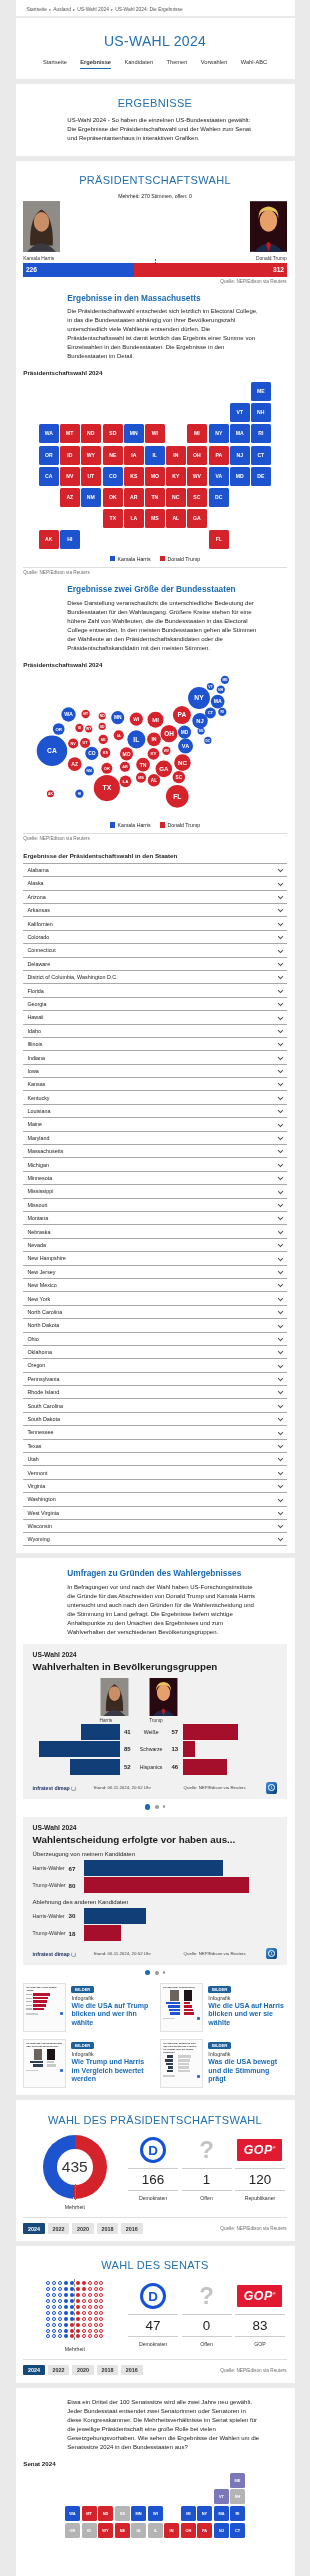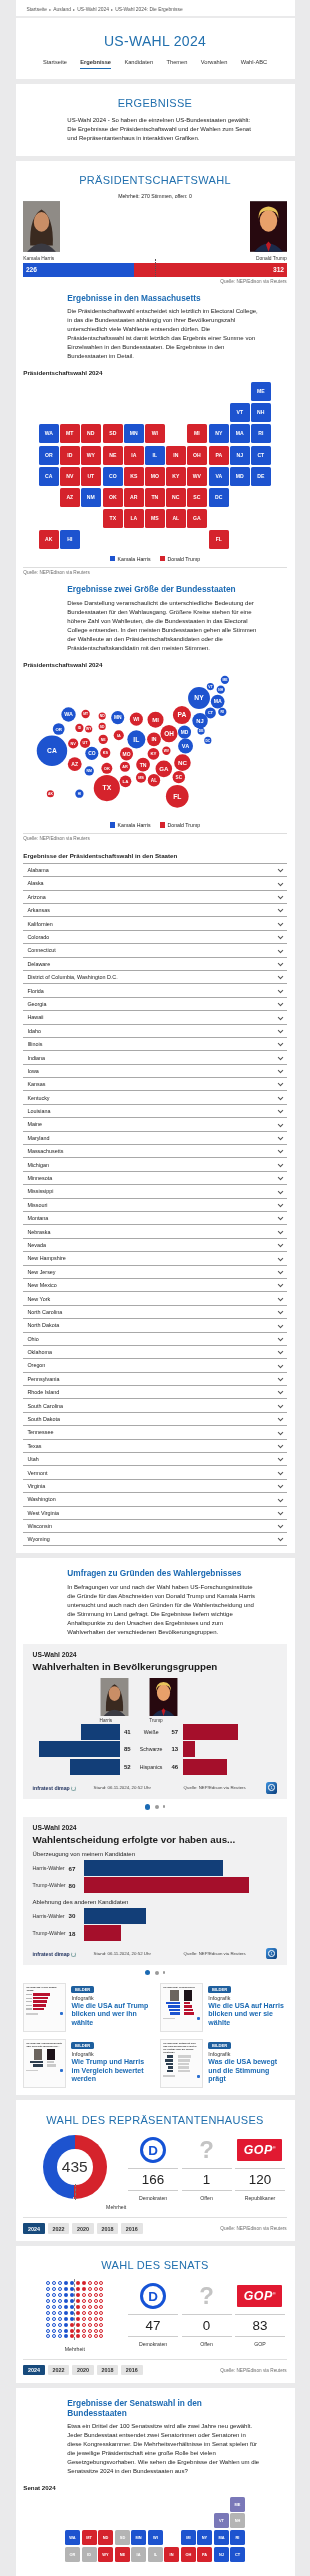--- a/index.html
+++ b/index.html
@@ -94,21 +94,21 @@
   .teaser h4 { font-size:7px; line-height:1.25; color:#1b6ab3; font-weight:bold; }
   .mrow { display:flex; align-items:center; gap:1px; margin-bottom:1px; }
   .mbar { height:2.6px; }
   .mlab { width:5.2px; height:1.3px; background:#bbb; }
   .mph { width:8.3px; height:10.3px; }
   .tfoot { display:flex; justify-content:space-between; margin-top:2.1px; align-items:center; }
   .tfoot .l { width:11.4px; height:1.6px; background:#ccc; }
   .tfoot .d { width:3.1px; height:3.1px; border-radius:1px; background:#2a6fd0; }
   
   .parl { display:flex; margin-top:3.1px; }
-  .donut-wrap { width:103px; text-align:right; }
+  .donut-wrap { width:103px; text-align:center; }
   .donut { width:64px; height:64px; border-radius:50%; margin:2.1px auto 0; position:relative; }
   .donut::after { content:""; position:absolute; inset:14px; background:#fff; border-radius:50%; }
   .donut .dnum { position:absolute; inset:0; display:flex; align-items:center; justify-content:center; font-size:15.5px; color:#333; z-index:2; }
   .donut .dmark { position:absolute; left:50%; bottom:-1px; height:15.5px; border-left:1px dashed #777; z-index:1; }
   .maj { font-size:5.2px; color:#333; margin-top:5.2px; }
   .parties { flex:1; display:flex; justify-content:space-around; padding-top:3.1px; }
   .party { width:50px; text-align:center; }
   .plogo { height:29px; display:flex; align-items:center; justify-content:center; }
   .dlogo { width:26px; height:26px; border-radius:50%; border:3.6px solid #1553d6; display:flex; align-items:center; justify-content:center; font-size:13.4px; font-weight:bold; color:#1553d6; }
   .qmark { font-size:24px; font-weight:bold; color:#c4c4c4; line-height:1; }
@@ -909,21 +909,21 @@
                 <div class="l"></div>
                 <div class="d"></div>
               </div>
             </div>
             <div><span class="badge">BILDER</span><div class="tag">Infografik</div><h4>Was die USA bewegt und die Stimmung prägt</h4></div>
           </div>
         </div>
     </section>
 
     <section class="card">
-      <h2 class="card-title">WAHL DES REPRÄSENTANTENHAUSES</h2>
+      <h2 class="card-title">WAHL DES PRÄSIDENTSCHAFTSWAHL</h2>
       <div class="parl">
         <div class="donut-wrap">
           <div class="donut" id="house-donut" style="background: conic-gradient(rgb(213, 35, 44) 0deg, rgb(213, 35, 44) 182.07deg, rgb(201, 201, 201) 182.07deg, rgb(201, 201, 201) 182.9deg, rgb(29, 83, 207) 182.9deg, rgb(29, 83, 207) 360deg);">
             <div class="dmark"></div>
             <div class="dnum">435</div>
           </div>
           <div class="maj">Mehrheit</div>
         </div>
         <div class="parties" id="house-parties">
             <div class="party">
@@ -999,21 +999,20 @@
             <div class="chip">2020</div>
             <div class="chip">2018</div>
             <div class="chip">2016</div>
           </div>
         <div class="src">Quelle: NEP/Edison via Reuters</div>
       </div>
     </section>
 
     <section class="card">
       <div class="sec" style="margin-top:3.1px;">
-        <h3 class="sec-h">Ergebnisse der Senatswahl in den Bundesstaaten</h3>
         <p class="sec-p">Etwa ein Drittel der 100 Senatssitze wird alle zwei Jahre neu gewählt. Jeder Bundesstaat entsendet zwei Senatorinnen oder Senatoren in diese Kongresskammer. Die Mehrheitsverhältnisse im Senat spielen für die jeweilige Präsidentschaft eine große Rolle bei vielen Gesetzgebungsvorhaben. Wie sehen die Ergebnisse der Wahlen um die Senatssitze 2024 in den Bundesstaaten aus?</p>
       </div>
       <div class="map-title">Senat 2024</div>
       <div class="tilemap" id="senate-map-tiles" style="width: 180px; height: 131px;">
           <div class="tile" style="left: 0px; top: 33px; width: 15px; height: 15px; background: rgb(29, 83, 207); font-size: 3.9px;">WA</div>
           <div class="tile" style="left: 0px; top: 50px; width: 15px; height: 15px; background: rgb(180, 180, 180); font-size: 3.9px;">OR</div>
           <div class="tile" style="left: 16.5px; top: 50px; width: 15px; height: 15px; background: rgb(180, 180, 180); font-size: 3.9px;">ID</div>
           <div class="tile" style="left: 16.5px; top: 33px; width: 15px; height: 15px; background: rgb(213, 35, 44); font-size: 3.9px;">MT</div>
           <div class="tile" style="left: 33px; top: 50px; width: 15px; height: 15px; background: rgb(213, 35, 44); font-size: 3.9px;">WY</div>
           <div class="tile" style="left: 33px; top: 33px; width: 15px; height: 15px; background: rgb(213, 35, 44); font-size: 3.9px;">ND</div>

